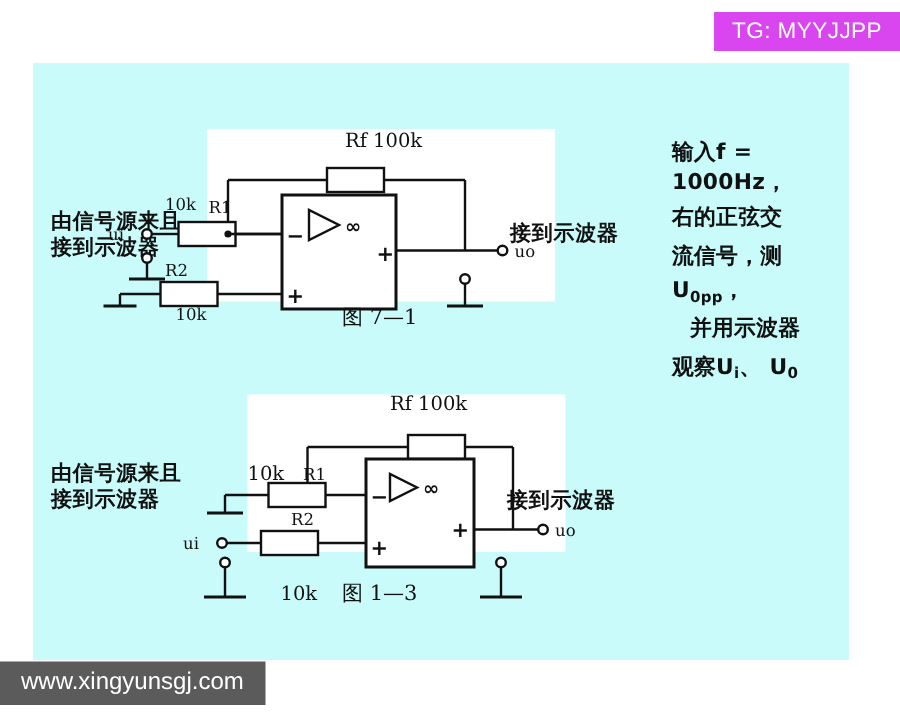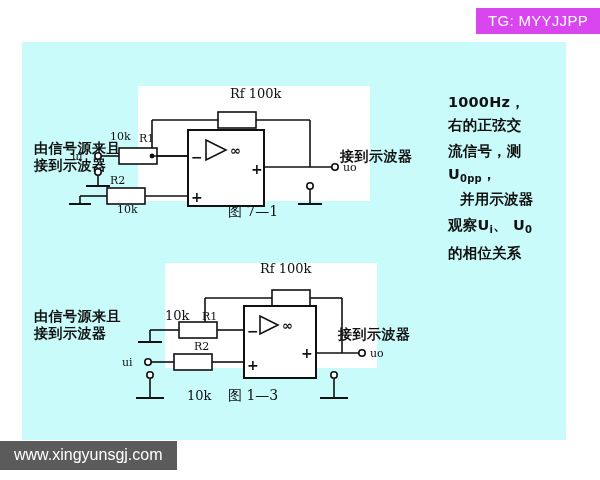--- a/index.html
+++ b/index.html
@@ -286,26 +286,26 @@
     <path class="wire-thick" d="M 114 140 L 142 140"></path>
 
     <circle class="node" cx="312" cy="117" r="3.2"></circle>
     <path class="wire" d="M 312 120 L 312 140"></path>
     <path class="wire-thick" d="M 298 140 L 326 140"></path>
   </svg>
 
   <div class="fig-caption" id="fig-caption-2">图 1—3</div>
 
   <div id="right-col">
+    <div class="rline tight">输入f =</div>
     <div class="rline tight">1000Hz，</div>
     <div class="rline">右的正弦交</div>
     <div class="rline">流信号，测</div>
     <div class="rline tight"><span>U</span><sub>0pp</sub><span>，</span></div>
     <div class="rline indent">并用示波器</div>
     <div class="rline"><span>观察U</span><sub>i</sub><span>、 U</span><sub>0</sub></div>
-    <div class="rline">的相位关系</div>
   </div>
 
   <div id="tg-badge">TG: MYYJJPP</div>
 
   <div id="watermark">www.xingyunsgj.com</div>
 
 </div>
 
 </body></html>

